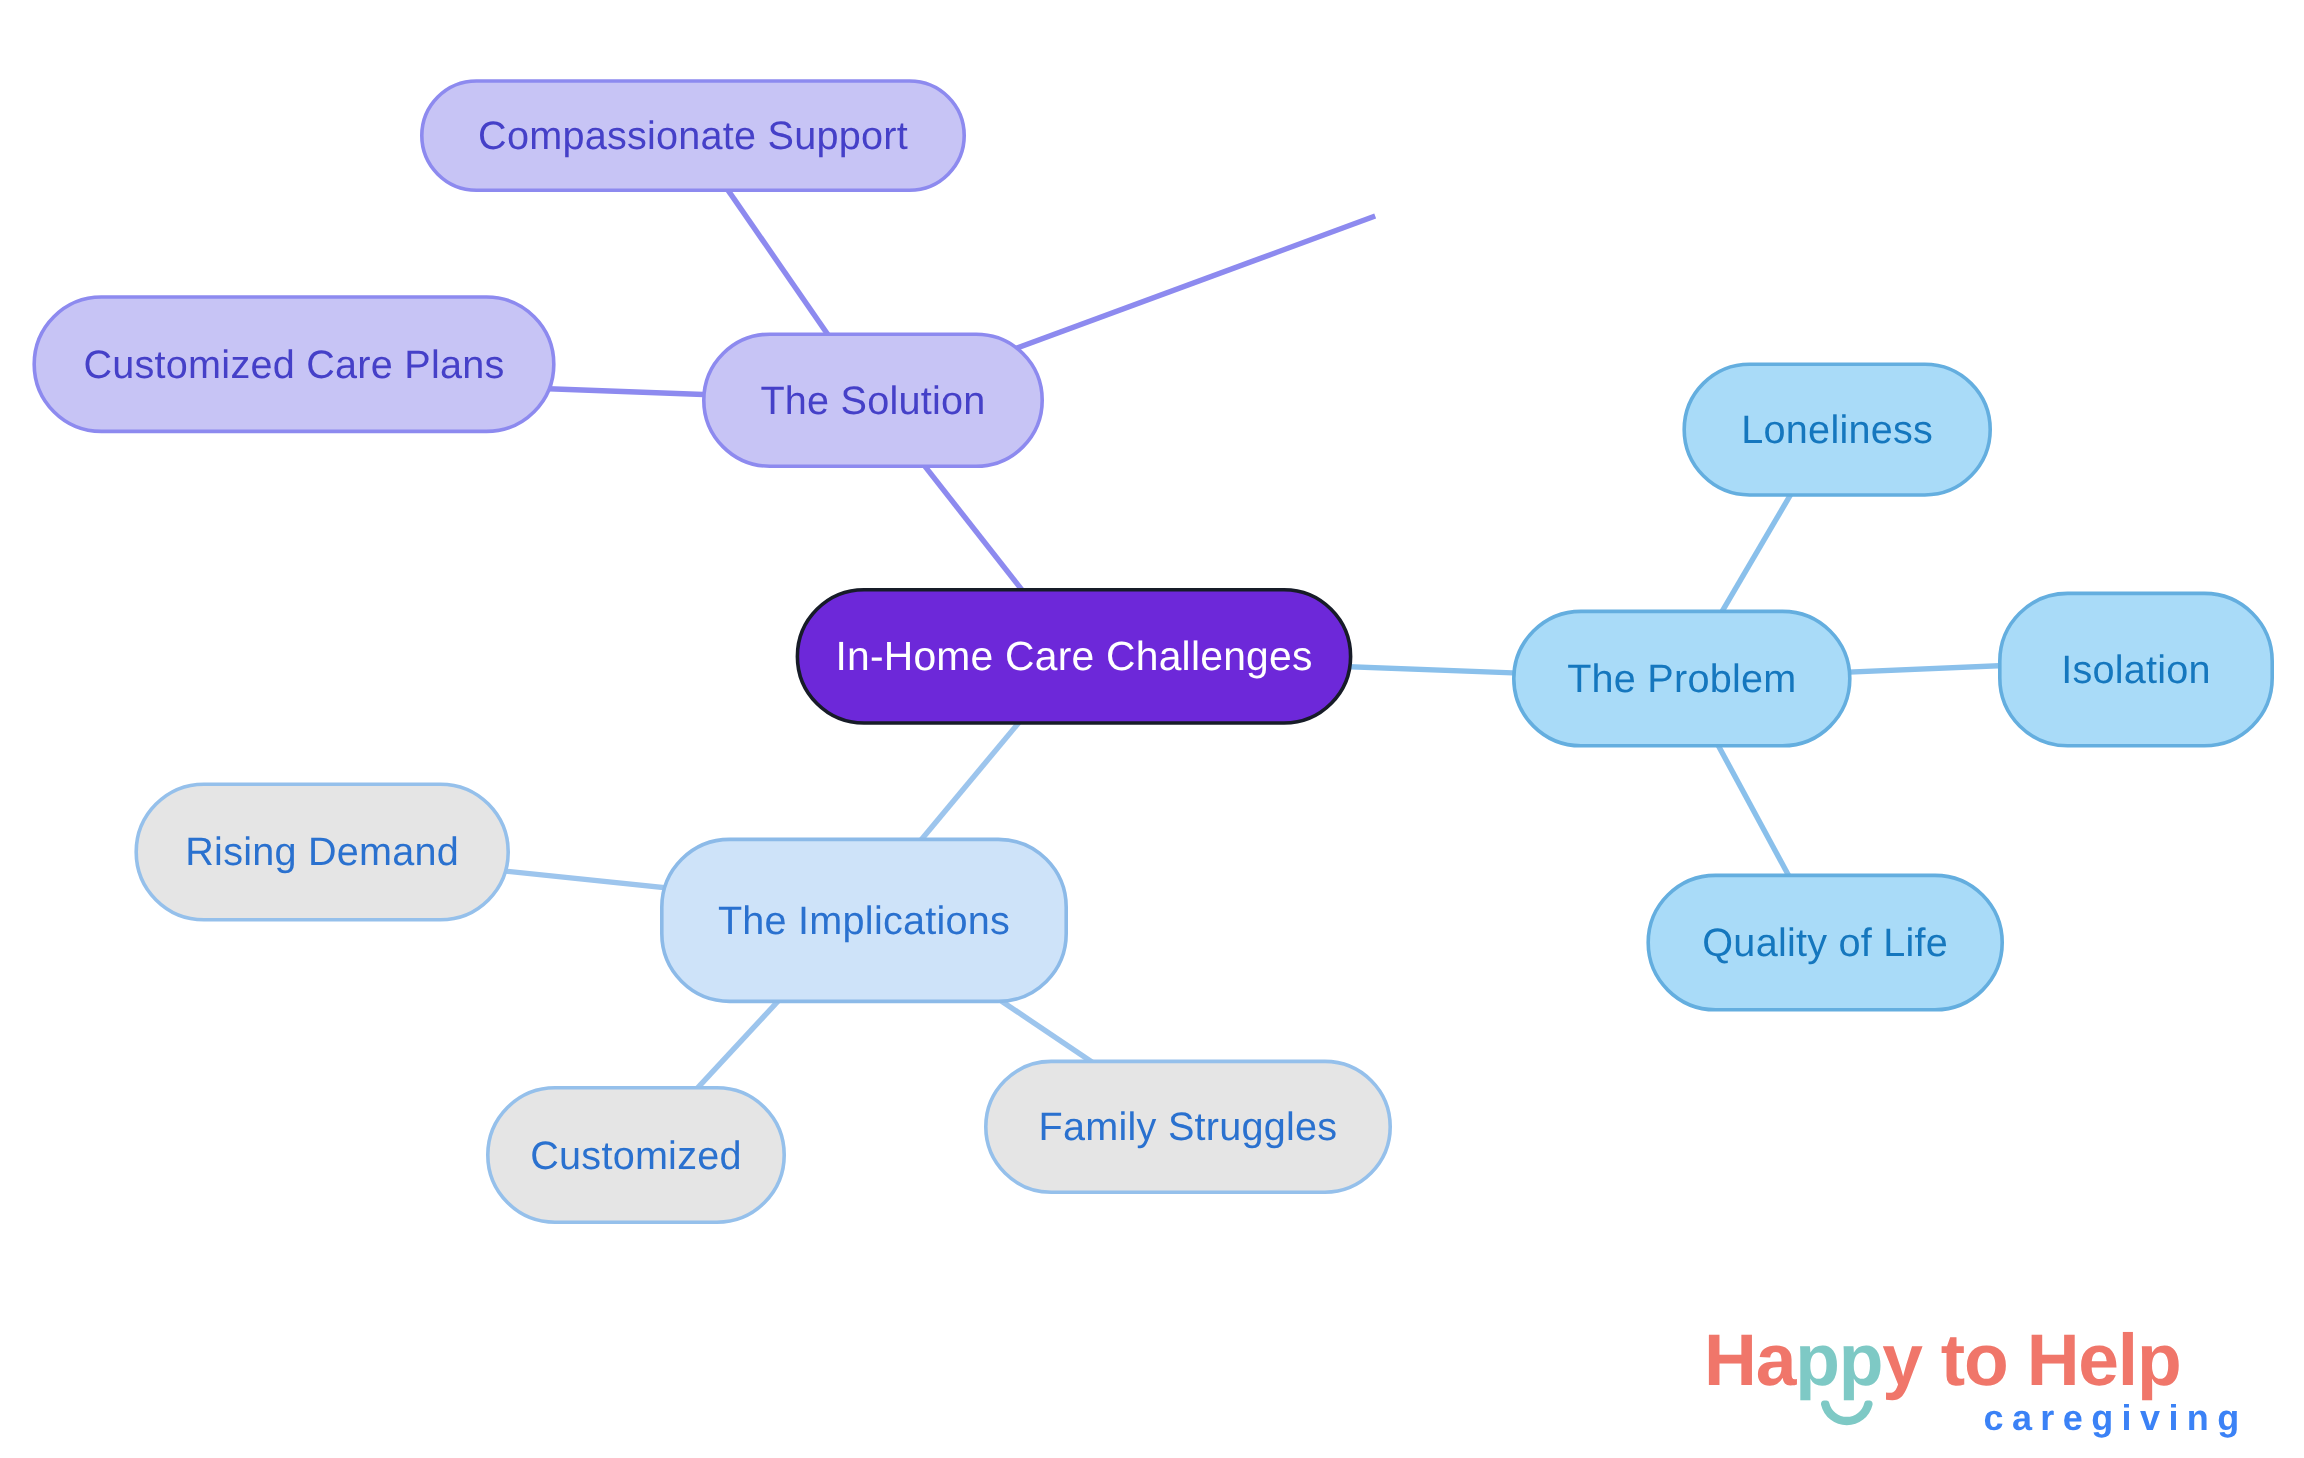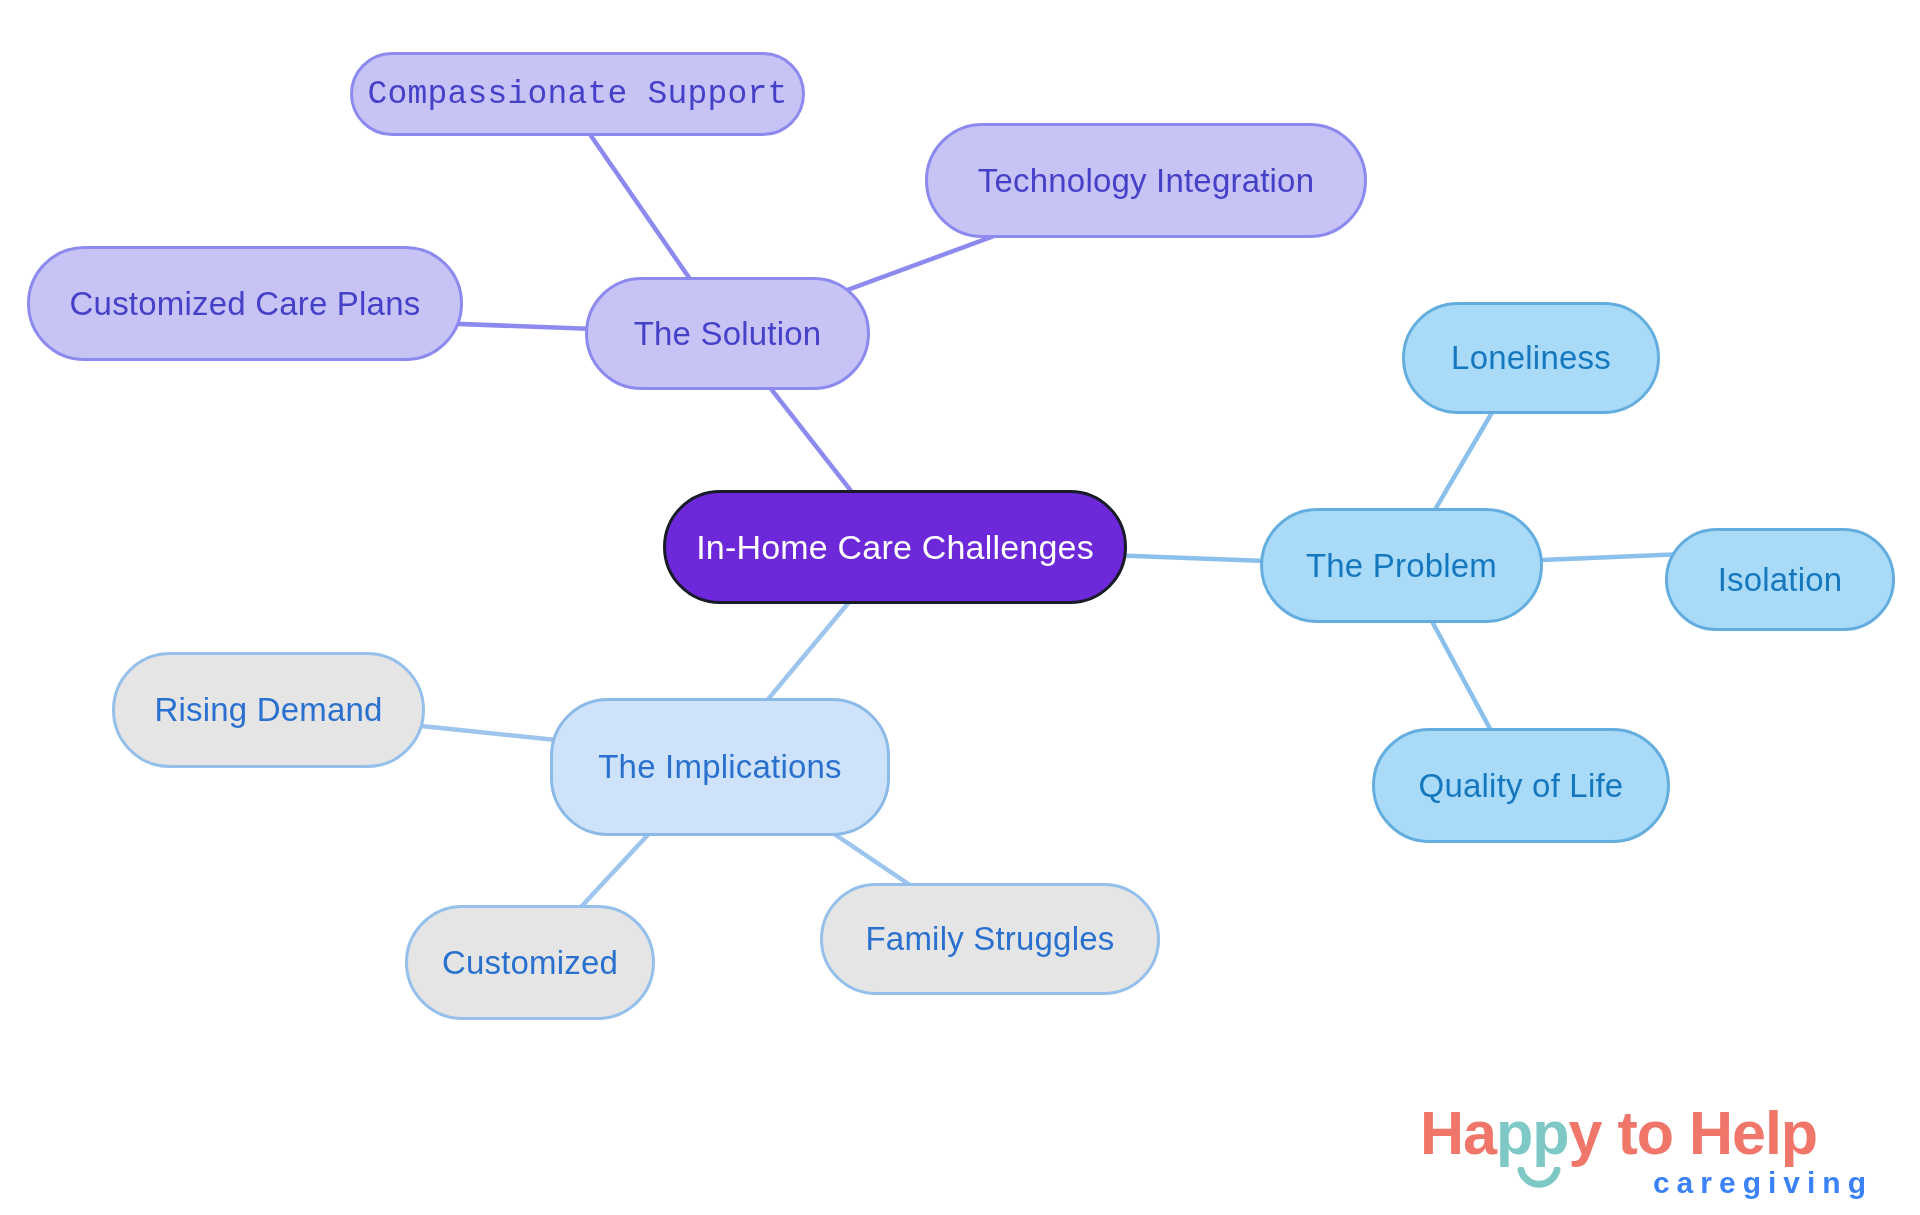--- a/index.html
+++ b/index.html
@@ -35,28 +35,28 @@
   }
   
   .n-central {
     left: 663px; top: 490px; width: 464px; height: 114px;
     background: #6d28d9; border-color: #171C28; color: #FFFFFF;
     font-size: 34px;
   }
   
   .purple { background: #C7C4F5; border-color: #8D8AEF; color: #4540C8; }
   .n-solution      { left: 585px; top: 277px; width: 285px; height: 113px; }
-  .n-compassionate { left: 350px; top:  52px; width: 455px; height: 84px; font-family: Liberation Mono, monospace; }
+  .n-compassionate { left: 350px; top:  66px; width: 455px; height: 94px; }
   .n-technology    { left: 925px; top: 123px; width: 442px; height: 115px; }
   .n-customized    { left:  27px; top: 246px; width: 436px; height: 115px; }
   
   .blue { background: #A9DBF8; border-color: #64AEDF; color: #1577BE; }
   .n-problem    { left: 1260px; top: 508px; width: 283px; height: 115px; }
   .n-loneliness { left: 1402px; top: 290px; width: 258px; height: 112px; margin-top: 12px; }
-  .n-isolation  { left: 1665px; top: 493px; width: 230px; height: 103px; margin-top: 35px; }
+  .n-isolation  { left: 1665px; top: 493px; width: 230px; height: 130px; }
   .n-quality    { left: 1372px; top: 728px; width: 298px; height: 115px; }
   
   .lblue  { background: #CEE3F9; border-color: #8CBAE8; color: #2A71CF; }
   .lblue2 { background: #e5e5e5; border-color: #95C0EB; color: #2A71CF; }
   .n-implications { left: 550px; top: 698px; width: 340px; height: 138px; }
   .n-rising       { left: 112px; top: 652px; width: 313px; height: 116px; }
   .n-insecurity   { left: 405px; top: 905px; width: 250px; height: 115px; }
   .n-family       { left: 820px; top: 883px; width: 340px; height: 112px; }
   
   .logo {
@@ -108,21 +108,20 @@
     <line x1="895" y1="547" x2="720" y2="757" stroke="#9DC5ED" stroke-width="4.5"></line>
     <line x1="720" y1="757" x2="268" y2="710" stroke="#9DC5ED" stroke-width="4.5"></line>
     <line x1="720" y1="757" x2="530" y2="962" stroke="#9DC5ED" stroke-width="4.5"></line>
     <line x1="720" y1="757" x2="990" y2="939" stroke="#9DC5ED" stroke-width="4.5"></line>
   </svg>
 
   <div class="node n-central">In-Home Care Challenges</div>
 
   <div class="node purple n-solution">The Solution</div>
   <div class="node purple n-compassionate">Compassionate Support</div>
-  <div class="node purple n-technology">Technology Integration</div>
   <div class="node purple n-customized">Customized Care Plans</div>
 
   <div class="node blue n-problem">The Problem</div>
   <div class="node blue n-loneliness">Loneliness</div>
   <div class="node blue n-isolation">Isolation</div>
   <div class="node blue n-quality">Quality of Life</div>
 
   <div class="node lblue n-implications">The Implications</div>
   <div class="node lblue2 n-rising">Rising Demand</div>
   <div class="node lblue2 n-insecurity">Customized</div>

